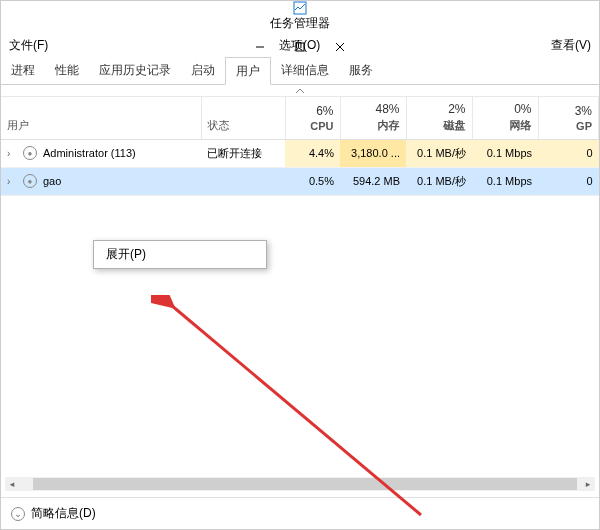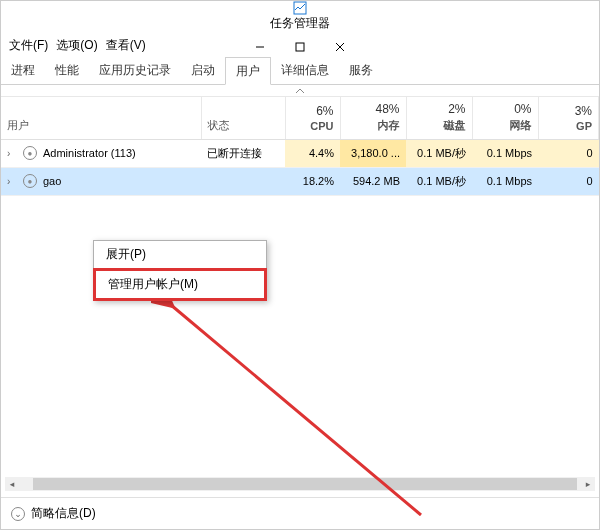--- a/index.html
+++ b/index.html
@@ -7,21 +7,21 @@
 
 .window { width: 600px; height: 530px; border: 1px solid #ccc; display: flex; flex-direction: column; position: relative; }
 
 .titlebar { height: 32px; display: flex; align-items: center; padding: 0 4px; flex-direction: column; }
 .titlebar .icon { width: 16px; height: 16px; margin: 0 6px; display: flex; align-items: center; justify-content: center; color: #1976d2; }
 .title { flex: 0 0 auto; font-size: 12px; color: #000; }
 .spacer { flex: 1; }
 .winbtns { display: flex; }
 .winbtn { width: 40px; height: 30px; display: flex; align-items: center; justify-content: center; color: #333; }
 
-.menubar { height: 24px; display: flex; align-items: center; padding: 0 8px; gap: 8px; font-size: 12px; }
+.menubar { height: 24px; display: flex; align-items: center; padding: 0 8px; gap: 8px; font-size: 12px; justify-content: space-between; }
 .menuitem { color: #000; }
 
 .tabs { height: 28px; display: flex; align-items: stretch; border-bottom: 1px solid #d0d0d0; font-size: 12px; }
 .tab { padding: 0 10px; display: flex; align-items: center; color: #333; }
 .tab.active { border: 1px solid #d0d0d0; border-bottom: 1px solid #fff; margin-bottom: -1px; background: #fff; }
 
 .content { flex: 1; position: relative; overflow: hidden; }
 
 .collapse-hdr { height: 12px; display: flex; align-items: center; justify-content: center; border-bottom: 1px solid #e8e8e8; color: #888; }
 
@@ -170,32 +170,31 @@
         </tr>
         <tr class="row2 sel">
           <td>
             <div class="usercell">
               <span class="chev">›</span>
               <span class="uicon">●</span>
               <span>gao</span>
             </div>
           </td>
           <td></td>
-          <td class="numcell">18.2%</td>
+          <td class="numcell">0.5%</td>
           <td class="numcell">594.2 MB</td>
           <td class="numcell">0.1 MB/秒</td>
           <td class="numcell">0.1 Mbps</td>
           <td class="numcell">0</td>
         </tr>
       </tbody>
     </table>
 
     <div class="ctxmenu">
       <div class="ctxitem">展开(P)</div>
-      <div class="ctxitem boxed">管理用户帐户(M)</div>
     </div>
 
     <svg class="arrow-svg" width="300" height="240">
       <defs>
         <marker id="ah" markerWidth="10" markerHeight="10" refX="2" refY="5" orient="auto">
           <path d="M0,0 L10,5 L0,10 Z" fill="#d33" transform="rotate(180 5 5)"></path>
         </marker>
       </defs>
       <line x1="270" y1="220" x2="20" y2="10" stroke="#d33" stroke-width="3" marker-end="url(#ah)"></line>
     </svg>

